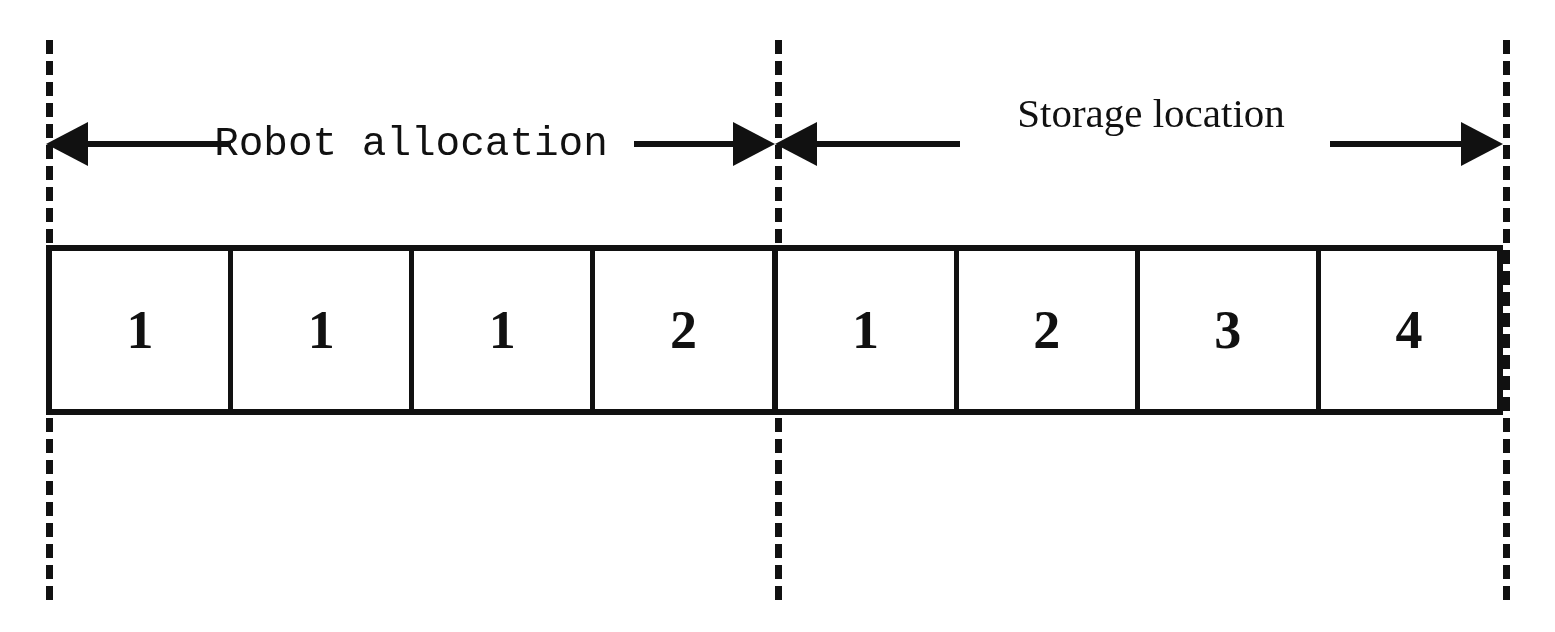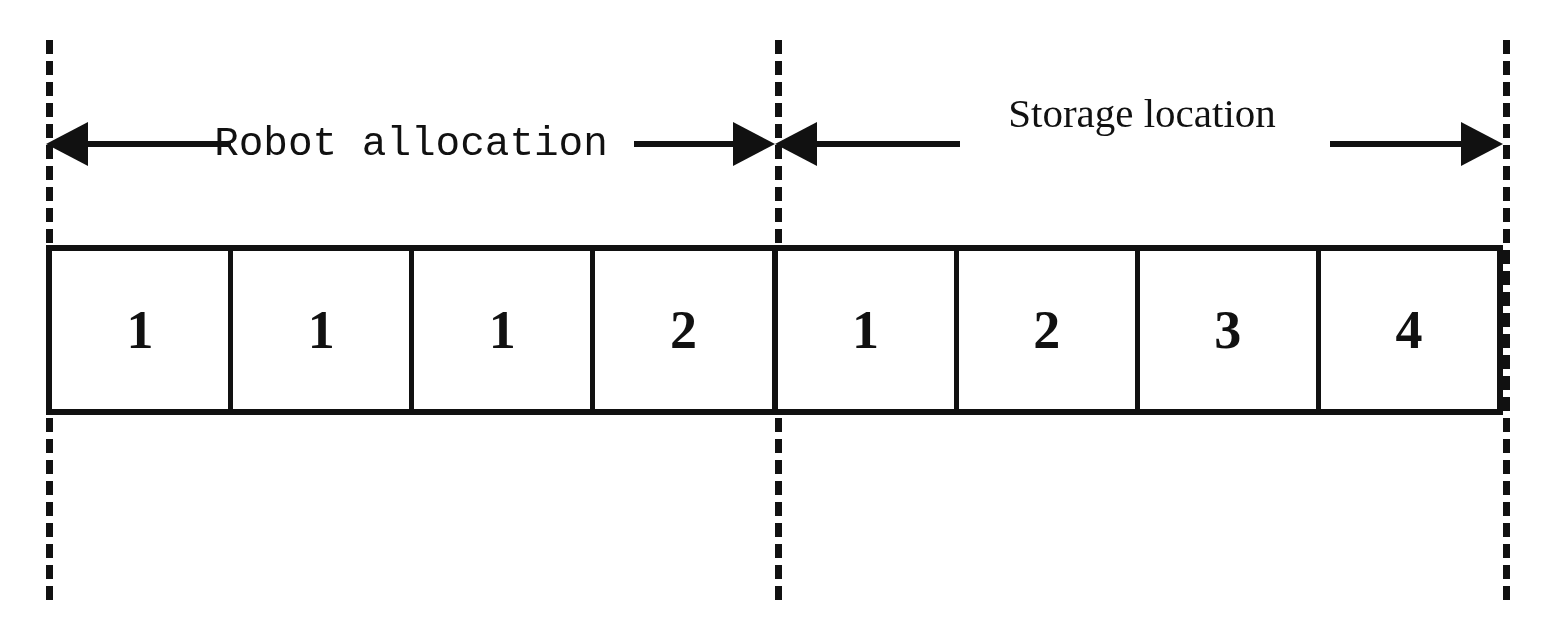--- a/index.html
+++ b/index.html
@@ -136,21 +136,21 @@
       <div class="arrow-head left-point" style="left:0px;"></div>
       <div class="arrow-line" style="left:40px; width:145px;"></div>
       <div class="arrow-label single" style="left:140px; width:450px;">Robot allocation</div>
       <div class="arrow-line" style="left:588px; width:105px;"></div>
       <div class="arrow-head right-point" style="left:687px;"></div>
     </div>
 
     <div class="arrow-row storage">
       <div class="arrow-head left-point" style="left:0px;"></div>
       <div class="arrow-line" style="left:40px; width:145px;"></div>
-      <div class="arrow-label double" style="left:137px; width:460px;"><span>Storage location</span><br></div>
+      <div class="arrow-label double" style="left:146px; width:460px;"><span>Storage location</span><br></div>
       <div class="arrow-line" style="left:555px; width:131px;"></div>
       <div class="arrow-head right-point" style="left:686px;"></div>
     </div>
 
   </div>
 
   <div class="gene-table">
     <div class="gene-cell">1</div>
     <div class="gene-cell">1</div>
     <div class="gene-cell">1</div>

